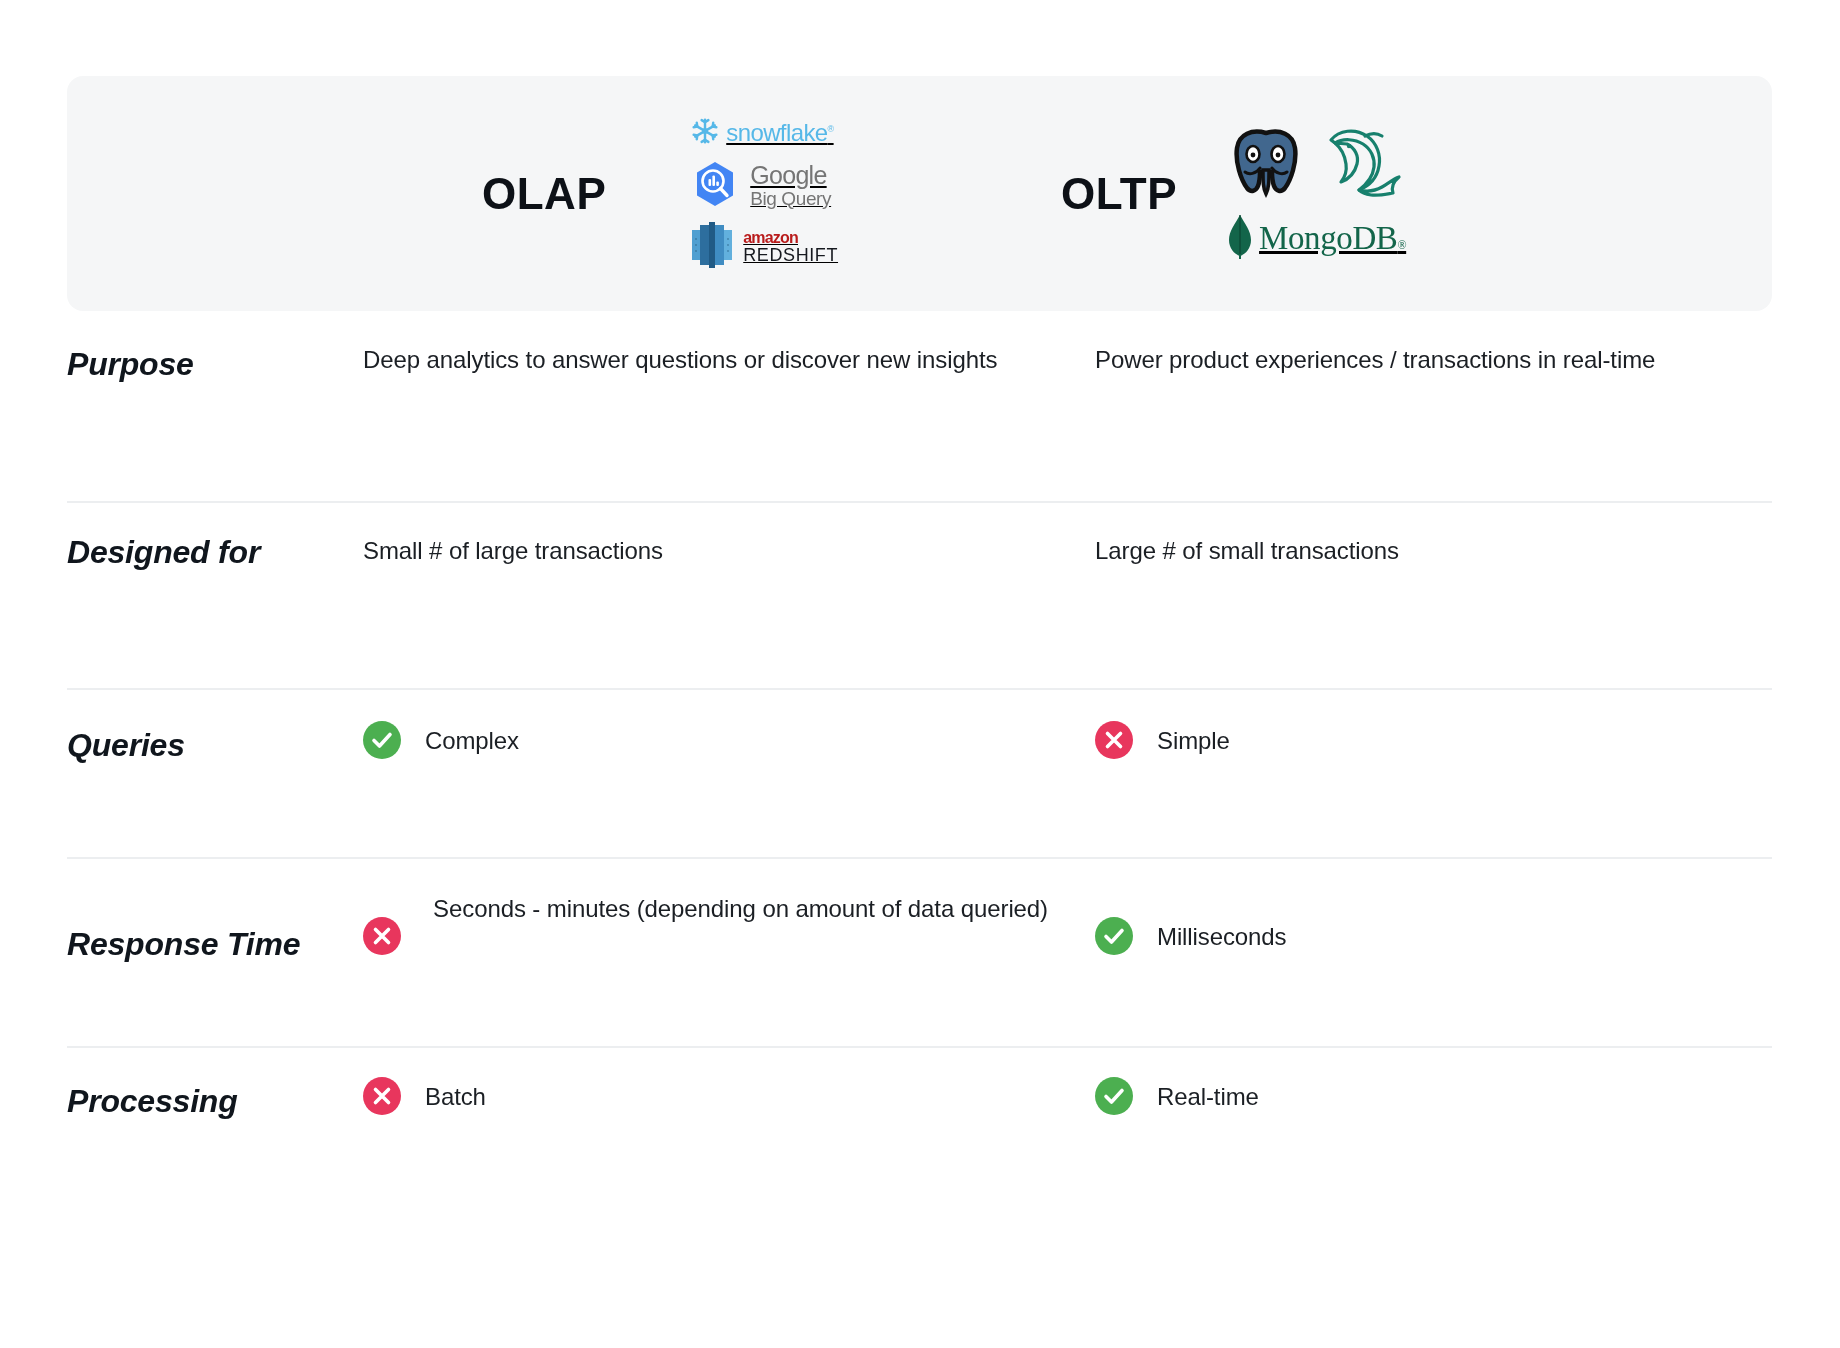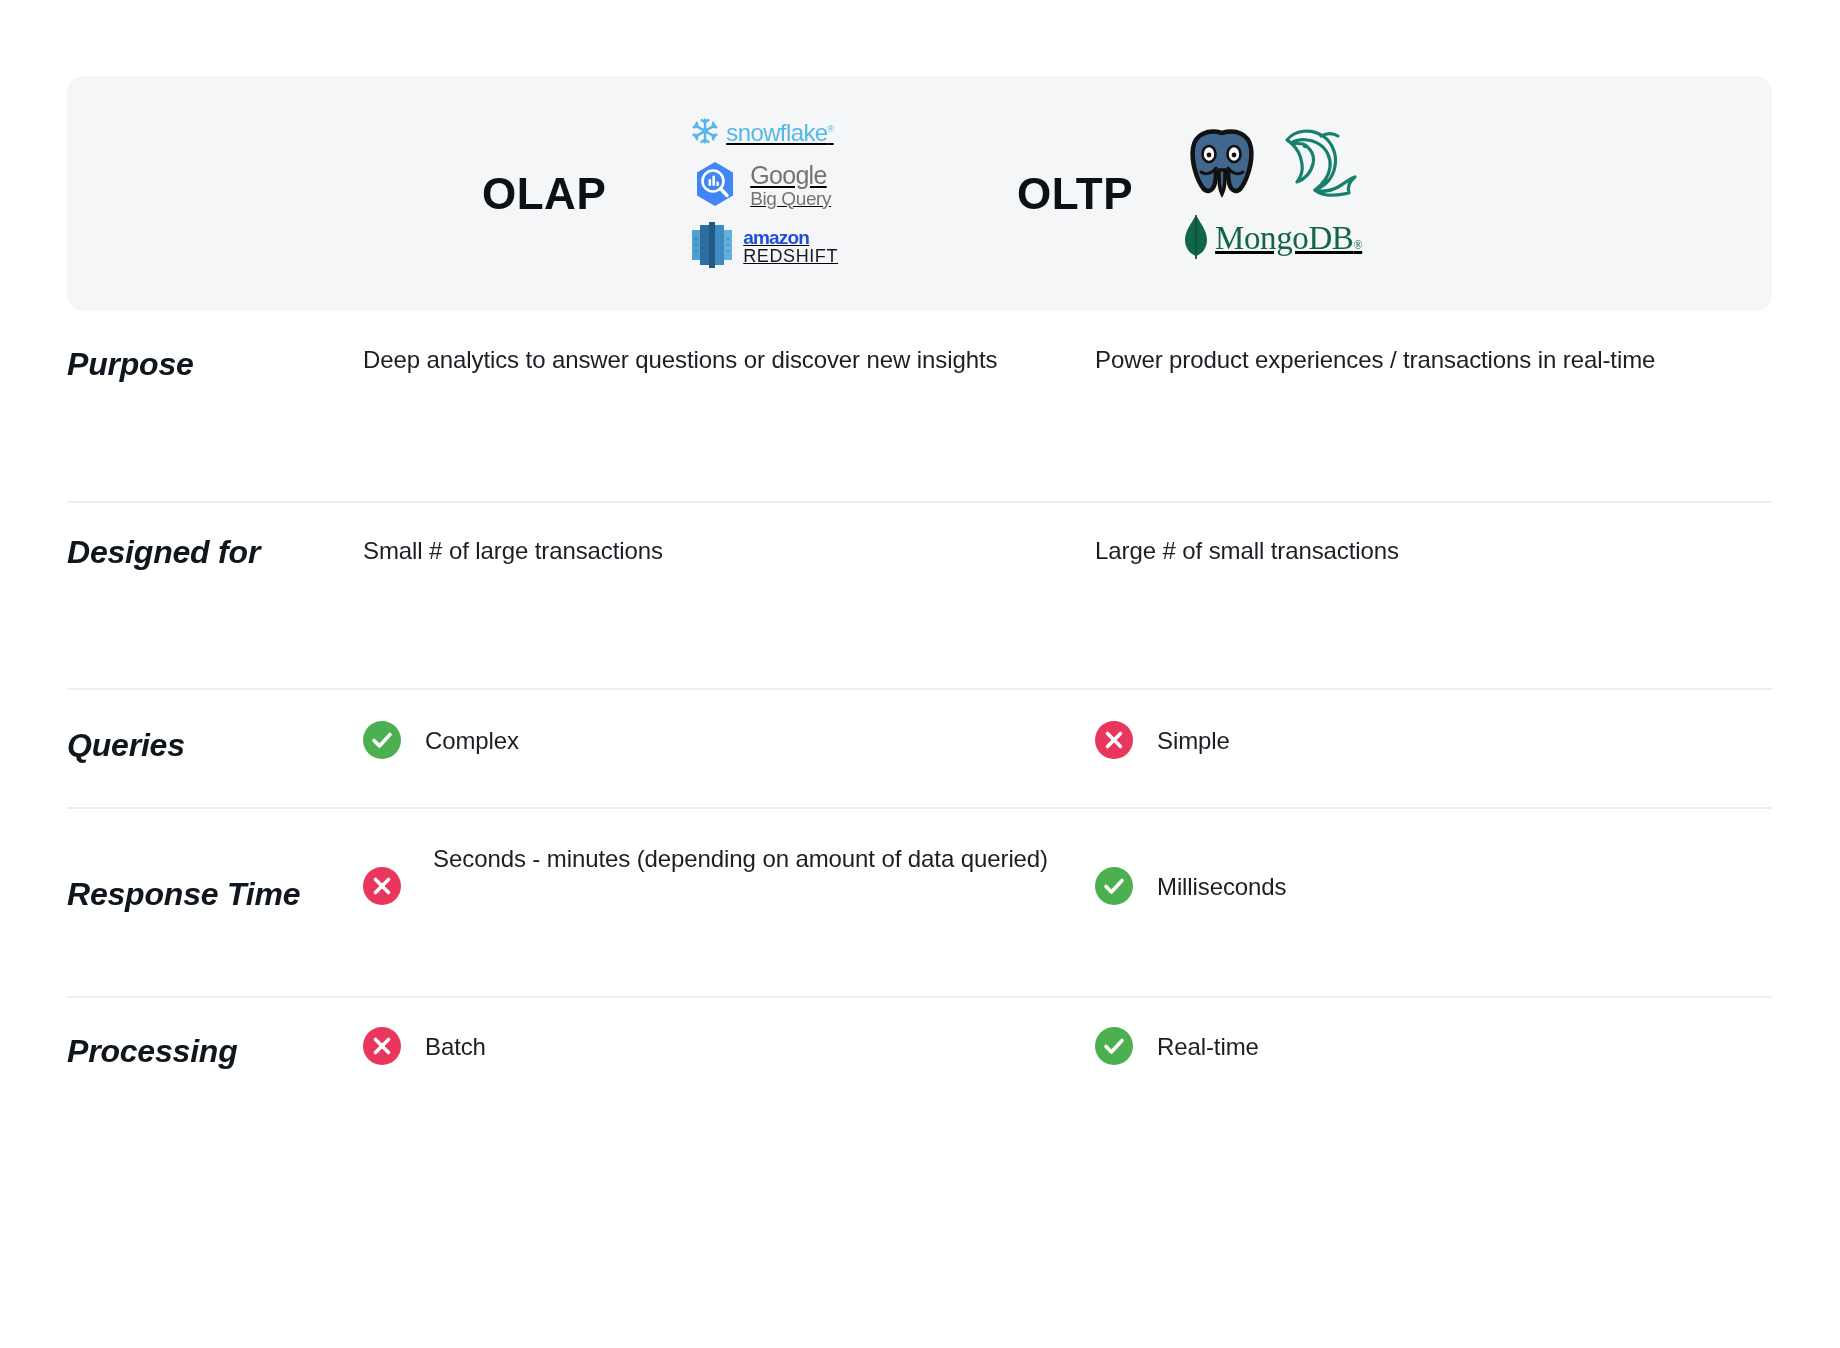--- a/index.html
+++ b/index.html
@@ -30,21 +30,21 @@
     border-radius: 16px;
   }
   .hdr-group {
     position: absolute;
     top: 0;
     height: 235px;
     display: flex;
     align-items: center;
   }
   .hdr-group.olap { left: 415px; }
-  .hdr-group.oltp { left: 950px; }
+  .hdr-group.oltp { left: 994px; }
 
   .hdr-title {
     font-size: 44px;
     font-weight: 700;
     letter-spacing: 0.5px;
     color: #0d1117;
     line-height: 1;
   }
   .hdr-logos {
     display: flex;
@@ -69,21 +69,21 @@
 
   
   .lg-bigquery { gap: 10px; height: 56px; }
   .bq-text { display: flex; flex-direction: column; line-height: 1.02; }
   .bq-google { font-size: 25px; color: #757575; letter-spacing: -0.7px; }
   .bq-sub { font-size: 19px; color: #757575; letter-spacing: -0.4px; }
 
   
   .lg-redshift { gap: 9px; height: 50px; }
   .rs-text { display: flex; flex-direction: column; line-height: 1.0; }
-  .rs-amazon { font-size: 19px; font-weight: 700; color: #1d4ed8; letter-spacing: -0.8px; }
+  .rs-amazon { font-size: 16px; font-weight: 700; color: #b91c1c; letter-spacing: -0.8px; }
   .rs-redshift { font-size: 18px; font-weight: 400; color: #16191f; letter-spacing: 0.6px; }
 
   
   .lg-mongo { gap: 6px; height: 50px; margin-top: -4px; }
   .mg-word {
     font-family: "Liberation Serif", serif;
     font-size: 33px;
     color: #13654a;
     letter-spacing: -0.4px;
   }
@@ -132,21 +132,21 @@
     border-radius: 50%;
     display: flex;
     align-items: center;
     justify-content: center;
   }
   .badge svg { display: block; }
 
   
   .r-purpose   { height: 192px; padding-top: 30px; }
   .r-designed  { height: 187px; padding-top: 29px; }
-  .r-queries   { height: 119px; padding-top: 31px; }
+  .r-queries   { height: 169px; padding-top: 31px; }
   .r-response  { height: 189px; padding-top: 30px; }
   .r-processing{ height: 130px; padding-top: 29px; }
 
   .r-purpose .cell-label  { padding-top: 5px; }
   .r-designed .cell-label { padding-top: 2px; }
   .r-queries .cell-label  { padding-top: 6px; }
   .r-response .cell-label { padding-top: 37px; }
   .r-processing .cell-label { padding-top: 6px; }
 
   .r-response .cell-olap .valrow { align-items: flex-start; justify-content: space-between; }

